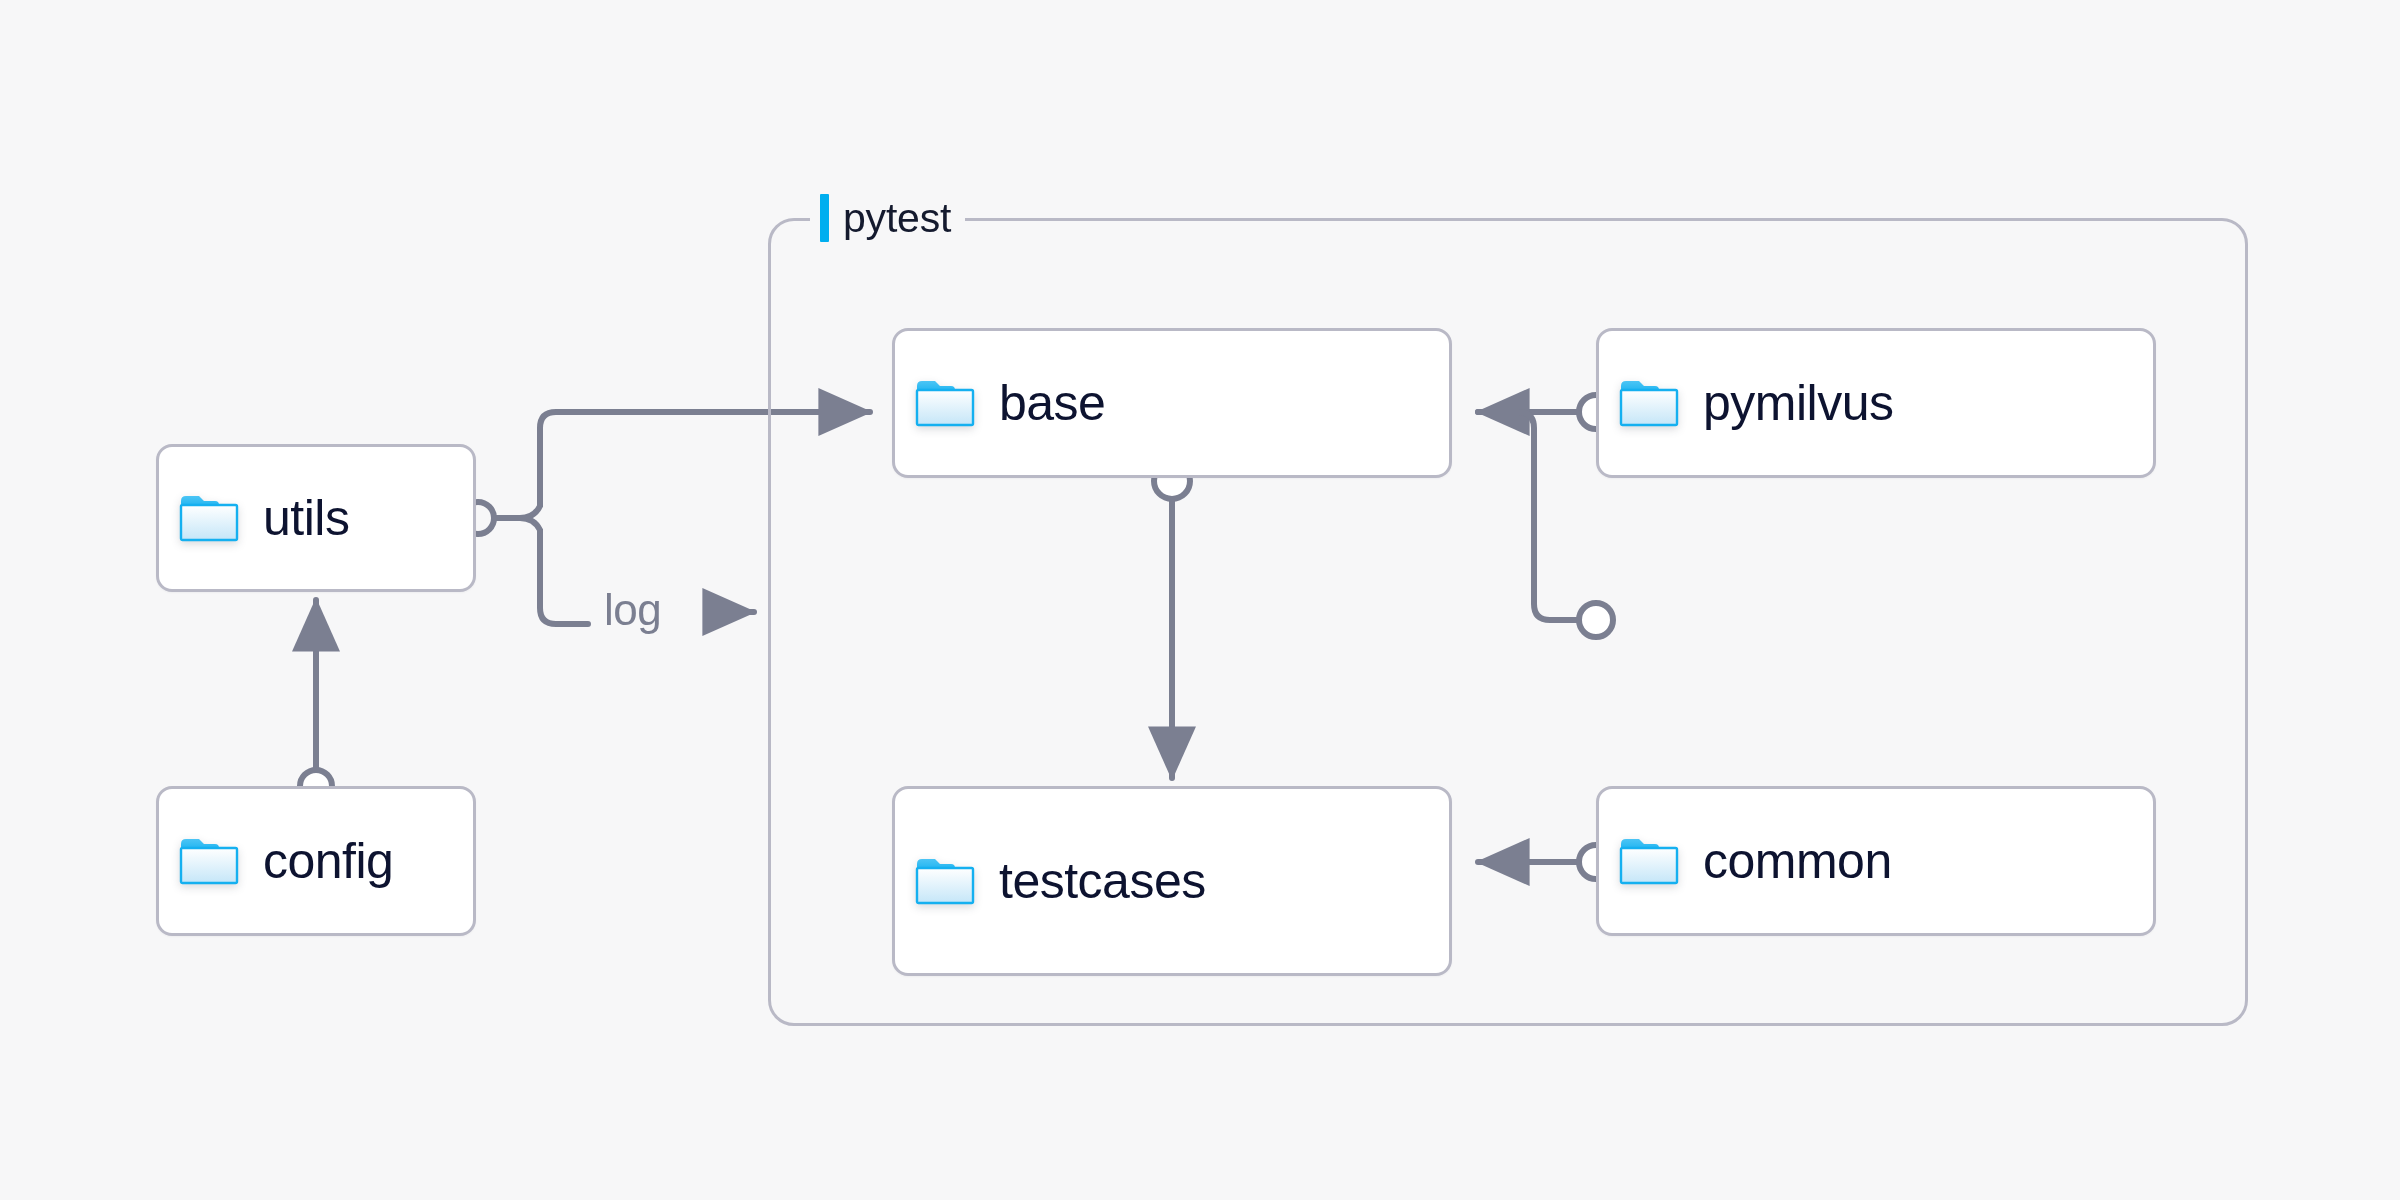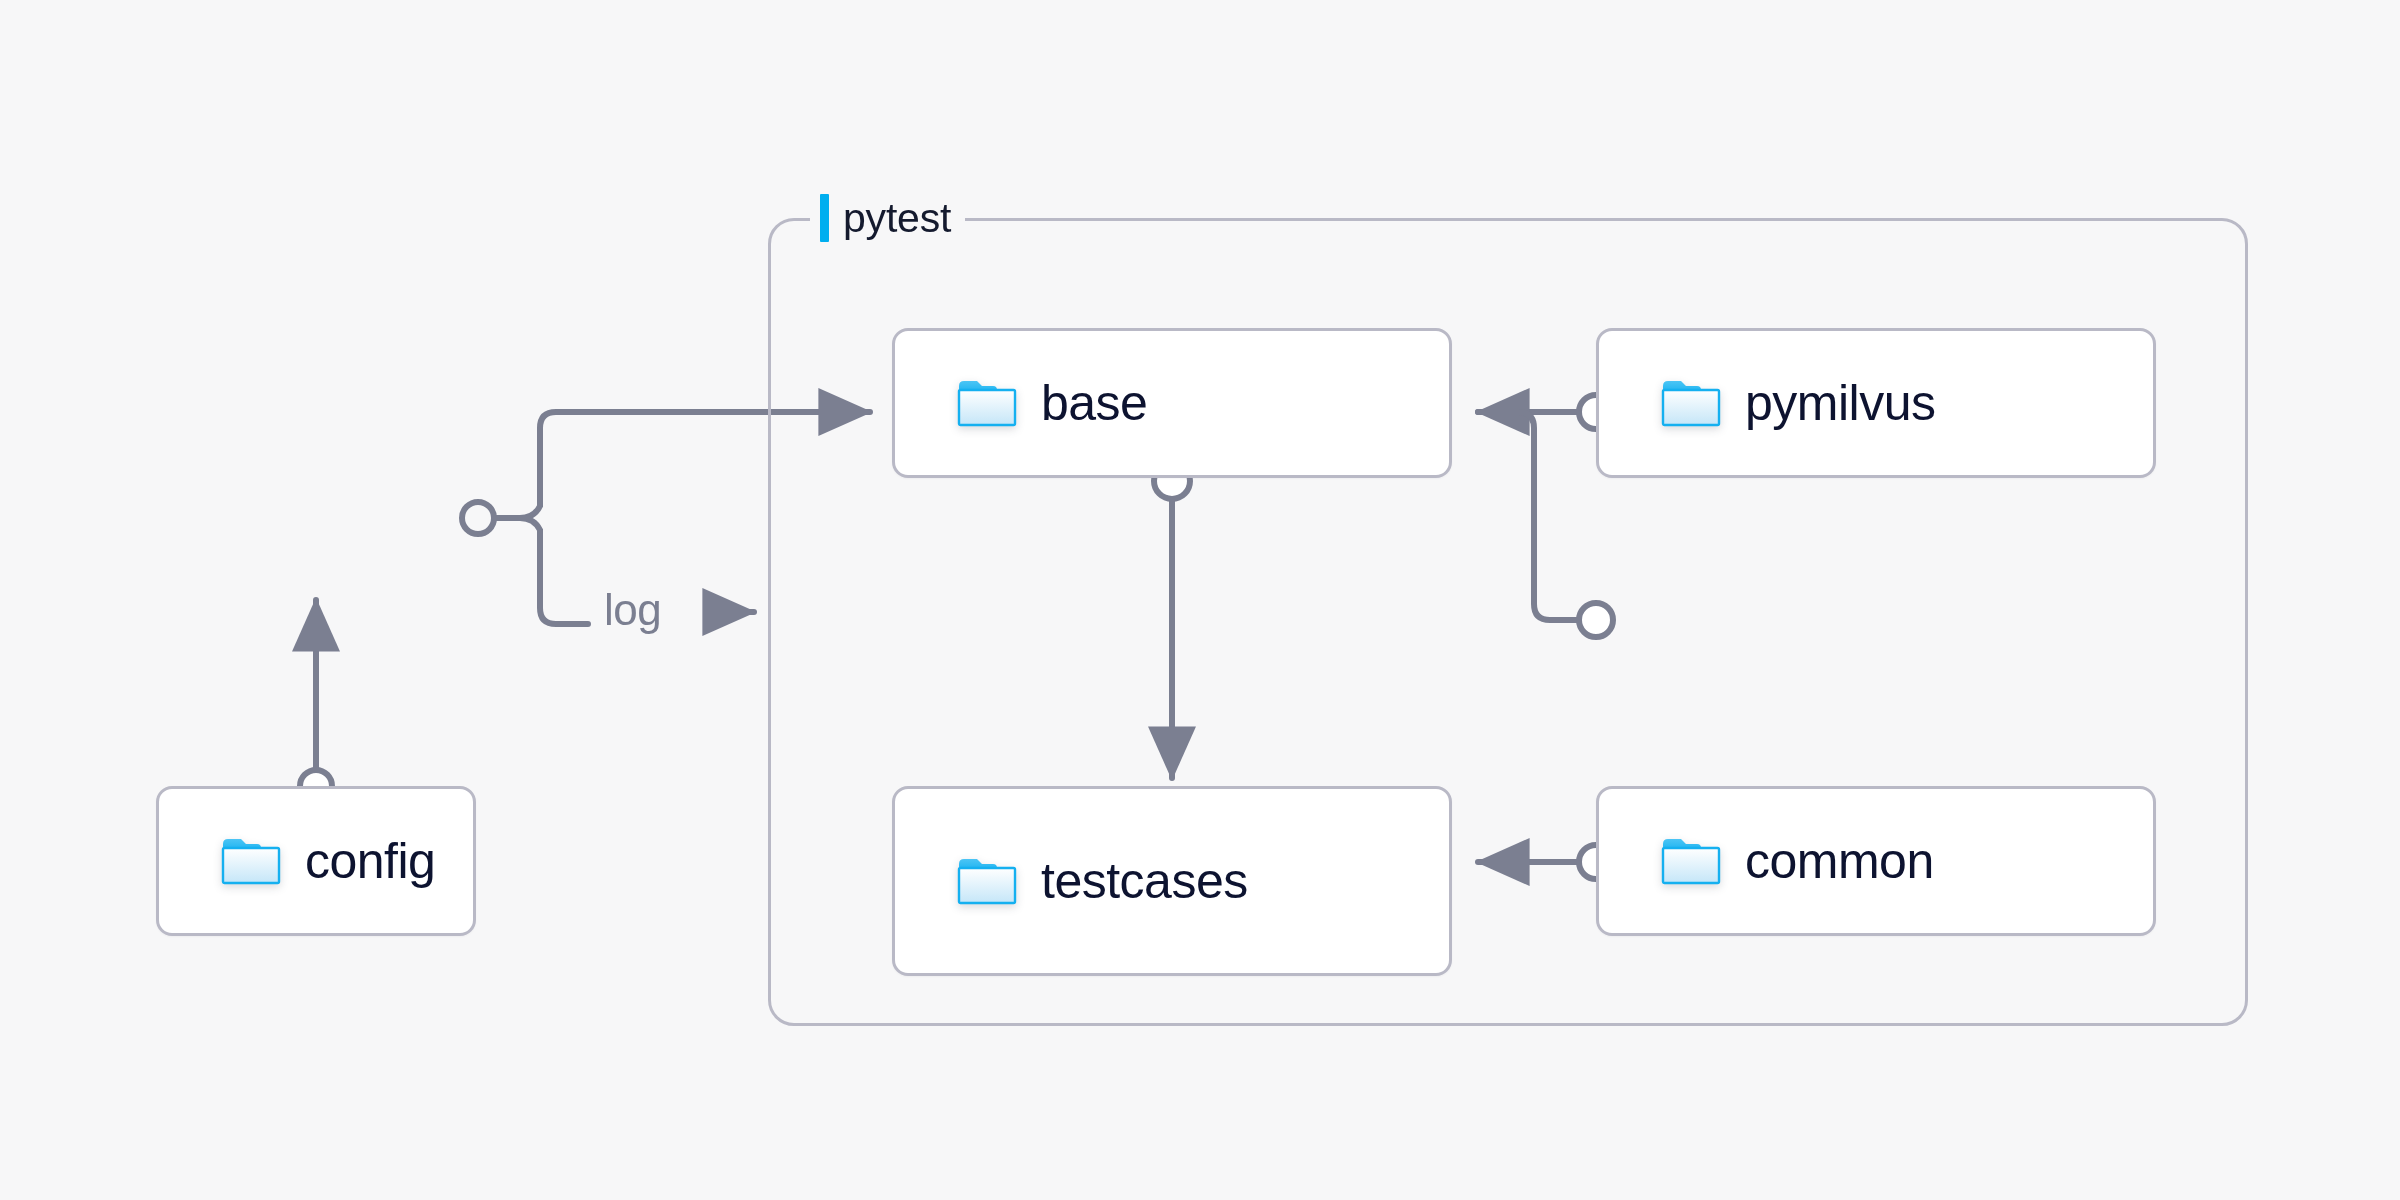--- a/index.html
+++ b/index.html
@@ -64,22 +64,21 @@
     border: 3px solid #b9b9c6;
     border-radius: 16px;
     display: flex;
     align-items: center;
     box-shadow: 0 1px 2px rgba(20,26,46,0.04);
   }
   .node-inner {
     display: flex;
     align-items: center;
     gap: 24px;
-    padding-left: 33px;
-    margin-left: 29px;
+    padding-left: 20px;
   }
   .node-label {
     font-size: 50px;
     color: #0d1330;
     letter-spacing: -0.5px;
     white-space: nowrap;
     line-height: 1;
   }
 
   
@@ -157,20 +156,29 @@
     <circle cx="1596" cy="620" r="17" fill="#ffffff" stroke="#7b7f91" stroke-width="6"></circle>
     <circle cx="1596" cy="862" r="17" fill="#ffffff" stroke="#7b7f91" stroke-width="6"></circle>
   </svg>
 
   <div class="group-box" style="left:768px; top:218px; width:1480px; height:808px;"></div>
   <div class="group-label-wrap" style="left:810px; top:190px;">
     <span class="group-accent-bar"></span>
     <span class="group-label-text">pytest</span>
   </div>
 
+  <div class="node" style="left:156px; top:444px; width:320px; height:148px;">
+    <div class="node-inner">
+      <svg class="folder-icon" viewBox="0 0 60 50" xmlns="http://www.w3.org/2000/svg">
+        <path d="M2 8 Q2 3 7 3 L20 3 L25 8 L36 8 Q40 8 40 12 L40 16 L2 16 Z" fill="url(#folderTabGrad)"></path>
+        <rect x="2" y="12" width="56" height="35" rx="1.5" fill="url(#folderGrad)" stroke="#15b0f0" stroke-width="2.4"></rect>
+      </svg>
+      <span class="node-label">utils</span>
+    </div>
+  </div>
 
   <div class="node" style="left:156px; top:786px; width:320px; height:150px;">
     <div class="node-inner">
       <svg class="folder-icon" viewBox="0 0 60 50" xmlns="http://www.w3.org/2000/svg">
         <path d="M2 8 Q2 3 7 3 L20 3 L25 8 L36 8 Q40 8 40 12 L40 16 L2 16 Z" fill="url(#folderTabGrad)"></path>
         <rect x="2" y="12" width="56" height="35" rx="1.5" fill="url(#folderGrad)" stroke="#15b0f0" stroke-width="2.4"></rect>
       </svg>
       <span class="node-label">config</span>
     </div>
   </div>

